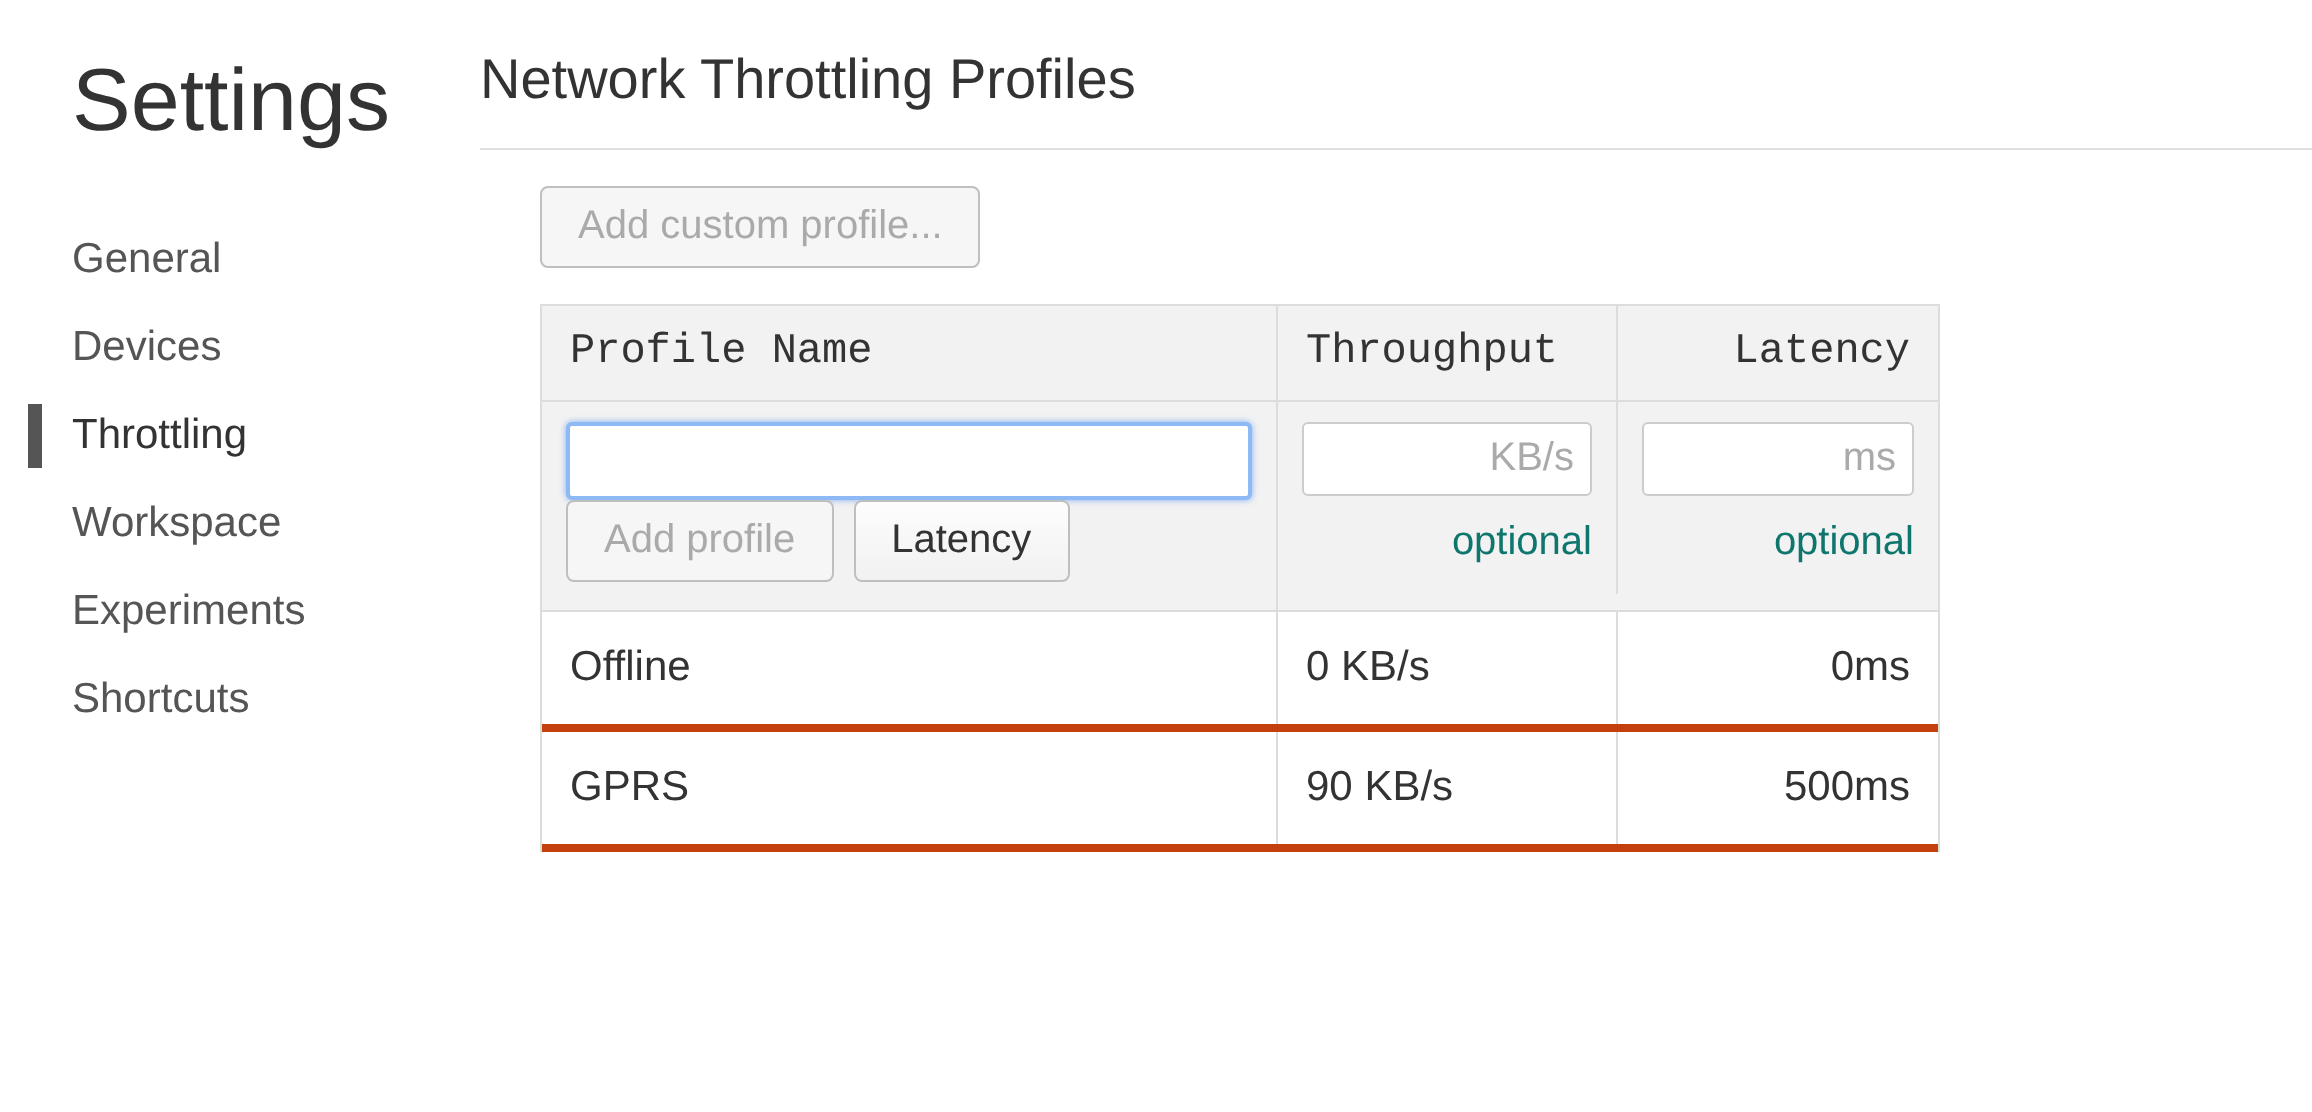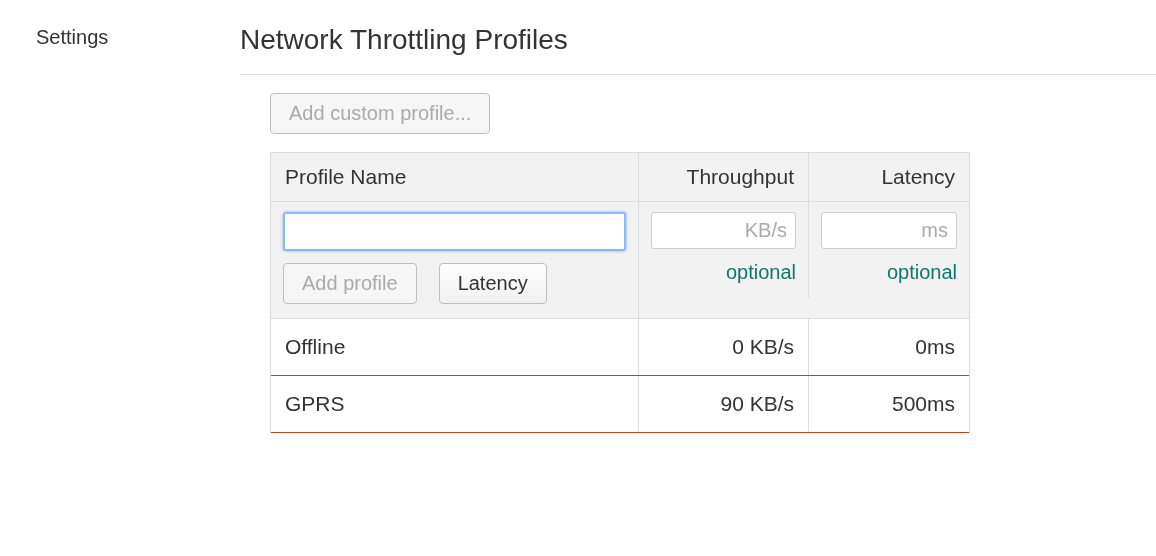--- a/index.html
+++ b/index.html
@@ -19,21 +19,21 @@
     .layout {
       display: flex;
       height: 100%;
     }
     .sidebar {
       width: 240px;
       flex-shrink: 0;
       padding-top: 18px;
     }
     .sidebar-title {
-      font-size: 20px;
+      font-size: 44px;
       font-weight: 400;
       color: #333;
       padding: 8px 0 20px 36px;
     }
     .sidebar-items {
       padding-top: 12px;
     }
     .sidebar-item {
       font-size: 21px;
       color: #555;
@@ -94,30 +94,30 @@
       width: 700px;
       border: 1px solid #dcdcdc;
       border-bottom: none;
     }
     .profiles-header {
       display: flex;
       background: #f2f2f2;
       border-bottom: 1px solid #dcdcdc;
       font-size: 21px;
       color: #333;
+      font-family: Liberation Mono, monospace;
     }
     .col-name {
       flex: 1;
       padding: 12px 14px;
       border-right: 1px solid #dcdcdc;
     }
     .col-throughput {
       width: 170px;
       padding: 12px 14px;
-      text-align: right;
       border-right: 1px solid #dcdcdc;
     }
     .col-latency {
       width: 160px;
       padding: 12px 14px;
       text-align: right;
     }
     .edit-row {
       display: flex;
       background: #f2f2f2;
@@ -160,32 +160,31 @@
       border-radius: 3px;
       text-align: right;
       background: #fff;
       color: #6d28d9;
     }
     .small-input::placeholder {
       color: #aaa;
       text-align: right;
     }
     .edit-buttons {
-      margin-top: 12px;
-      display: flex;
-      gap: 22px;
+      display: flex;
+      gap: 10px;
     }
     .optional-label {
       margin-top: 12px;
       color: #0f766e;
       font-size: 20px;
     }
     .data-row {
       display: flex;
-      border-bottom: 1px solid #c2410c;
+      border-bottom: 4px solid #c2410c;
       font-size: 21px;
       color: #333;
       background: #fff;
     }
     .data-row .col-name {
       padding: 16px 14px;
     }
     .data-row .col-throughput {
       padding: 16px 14px;
     }
@@ -197,20 +196,28 @@
     .profiles-header .col-latency {
       font-weight: 400;
     }
   </style>
 </head>
 <body>
 
 <div class="layout">
   <aside class="sidebar">
     <h1 class="sidebar-title">Settings</h1>
+    <div class="sidebar-items">
+      <div class="sidebar-item">General</div>
+      <div class="sidebar-item">Devices</div>
+      <div class="sidebar-item selected">Throttling</div>
+      <div class="sidebar-item">Workspace</div>
+      <div class="sidebar-item">Experiments</div>
+      <div class="sidebar-item">Shortcuts</div>
+    </div>
   </aside>
 
   <main class="main">
     <h2 class="page-title">Network Throttling Profiles</h2>
     <hr class="divider">
 
     <div class="content">
       <div class="add-custom-wrapper">
         <button class="btn btn-disabled">Add custom profile...</button>
       </div>

